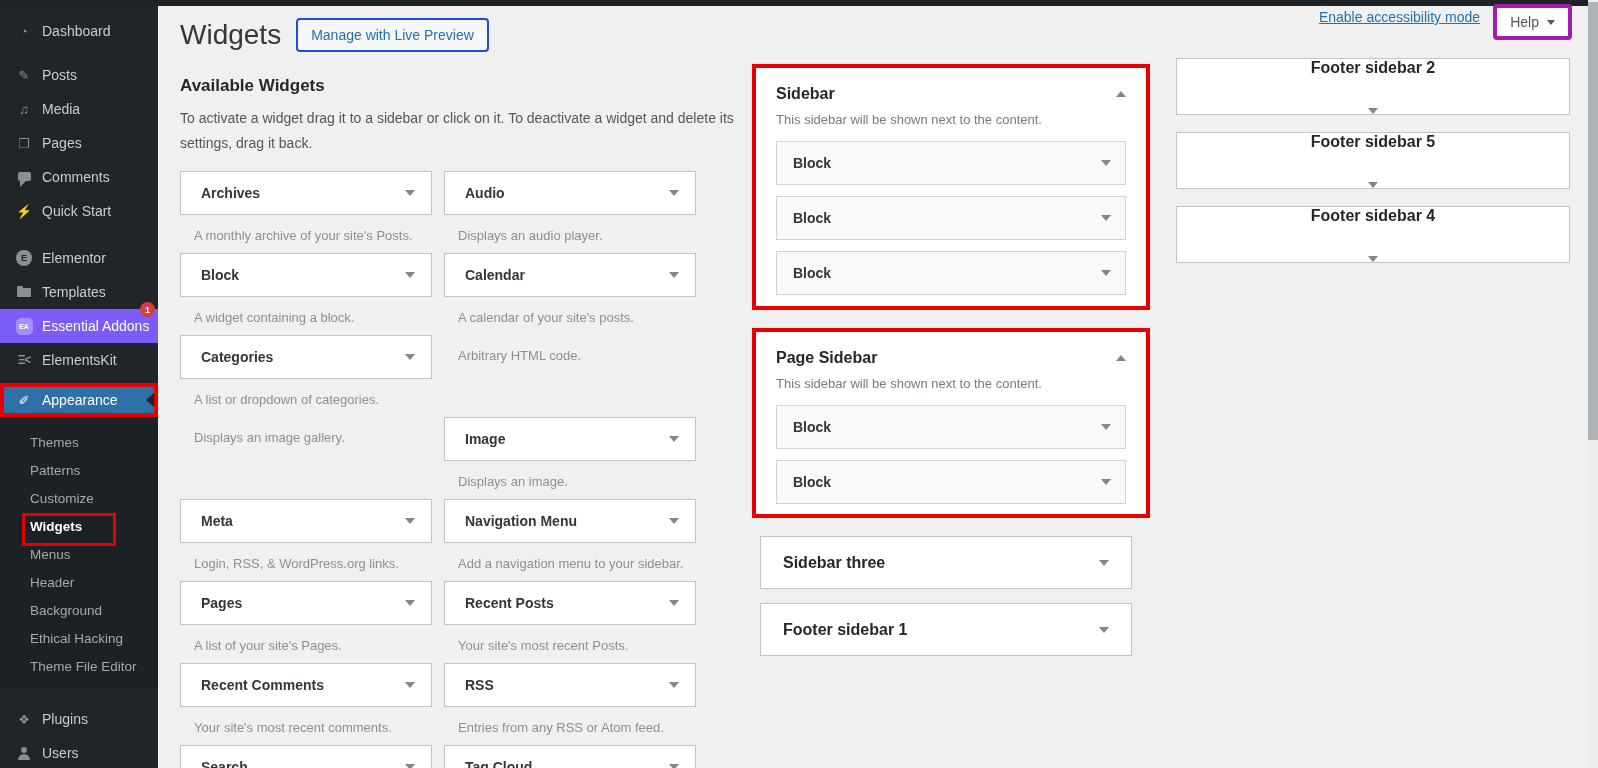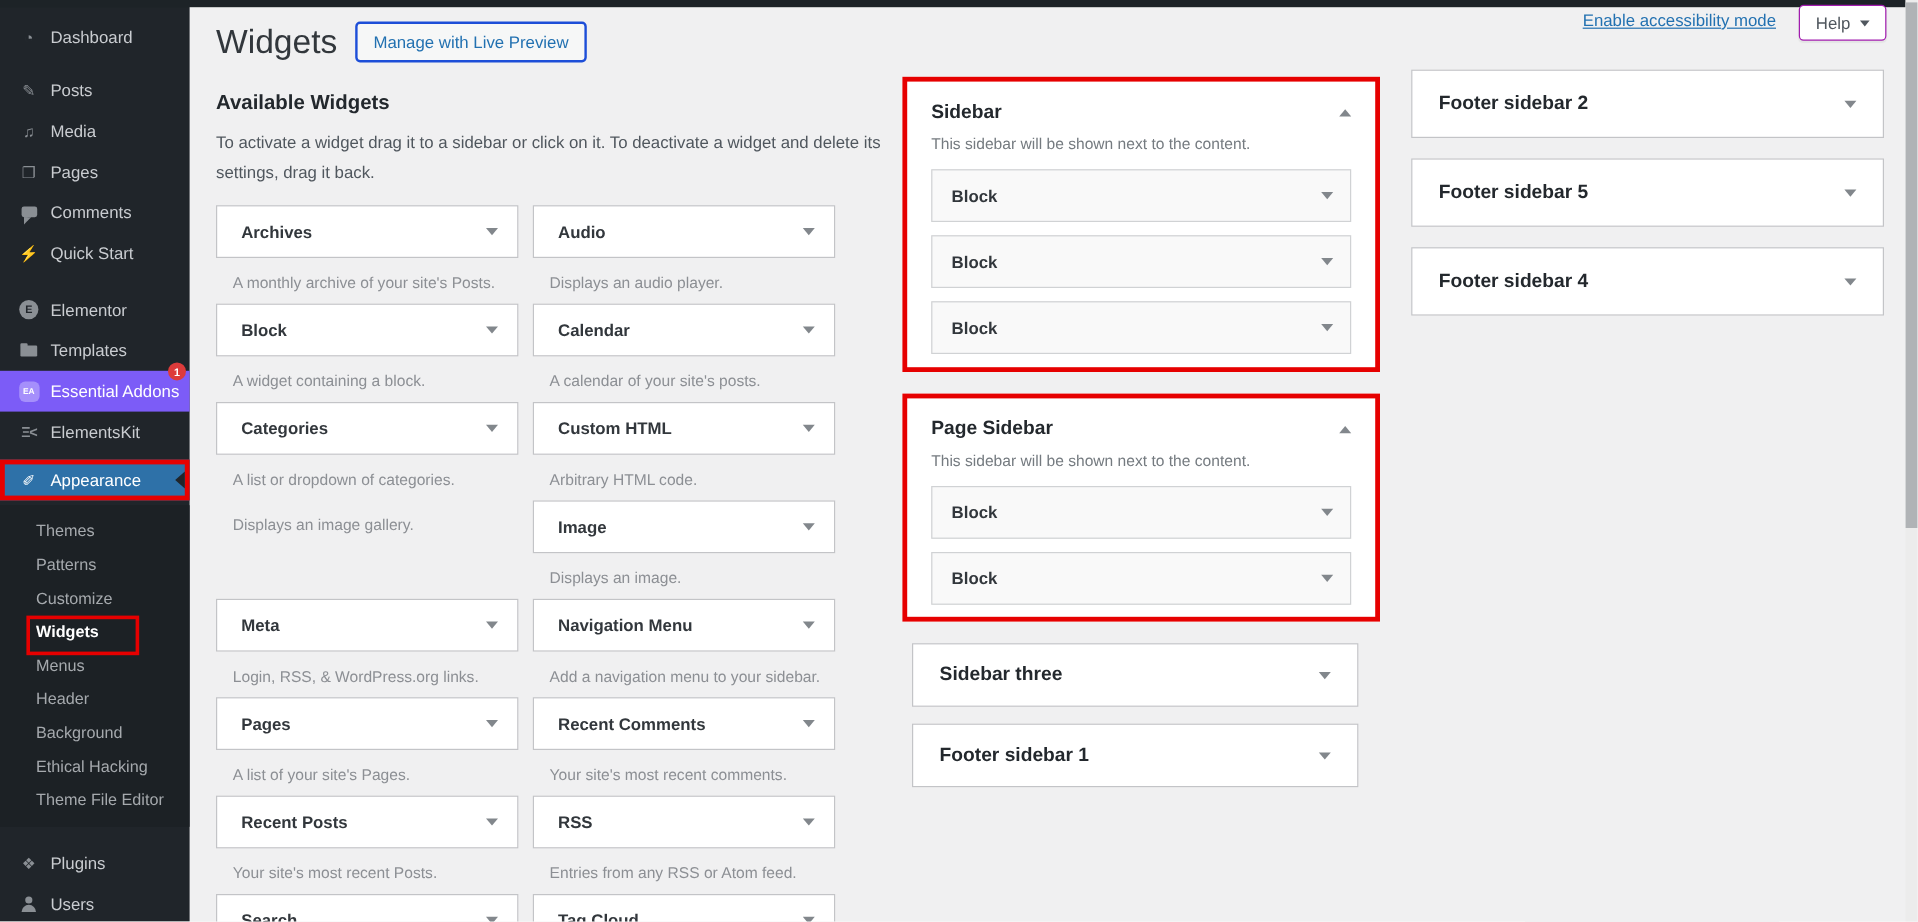--- a/index.html
+++ b/index.html
@@ -33,21 +33,21 @@
   .ptr{position:absolute;right:0;top:50%;margin-top:-7px;width:0;height:0;border-top:7px solid transparent;border-bottom:7px solid transparent;border-right:8px solid #20252a;}
   .submenu{background:#1c2125;padding:7px 16px 9px;margin-top:4px;}
   .smi{height:28px;display:flex;align-items:center;padding-left:14px;font-size:13.5px;color:#a5a9ad;cursor:pointer;position:relative;}
   .smi.active{color:#fff;font-weight:bold;}
   .smi.active .ring{position:absolute;left:6px;top:1px;width:88px;height:27px;border:3px solid #e60000;}
   
   .page-head{position:absolute;left:180px;top:18px;display:flex;align-items:center;gap:15px;z-index:5;}
   .page-title{font-size:28px;font-weight:400;color:#32373c;margin:0;}
   .manage-btn{border:2px solid #1d4ed8;color:#2271b1;background:#f6f7f7;font-size:14px;padding:7px 13px;border-radius:4px;cursor:pointer;font-family:inherit;}
   .access-link{position:absolute;top:9px;right:118px;font-size:14px;color:#2271b1;text-decoration:underline;cursor:pointer;z-index:35;}
-  .help-btn{position:absolute;top:4px;right:26px;height:28px;padding:0 13px;background:#fff;border:1px solid #a21caf;border-radius:4px;display:flex;align-items:center;gap:8px;font-size:14px;color:#50575e;cursor:pointer;z-index:35;box-shadow:0 1px 1px rgba(0,0,0,.05);}
+  .help-btn{position:absolute;top:4px;right:26px;height:28px;padding:0 13px;background:#fff;border:4px solid #a21caf;border-radius:4px;display:flex;align-items:center;gap:8px;font-size:14px;color:#50575e;cursor:pointer;z-index:35;box-shadow:0 1px 1px rgba(0,0,0,.05);}
   
   .avail{position:absolute;left:180px;top:76px;width:575px;}
   .avail h2{font-size:17px;font-weight:bold;color:#23282d;margin:0 0 10px;}
   .intro{font-size:14px;color:#50575e;line-height:25px;margin:0 0 15px;width:575px;}
   .wgrid{display:grid;grid-template-columns:252px 252px;column-gap:12px;}
   .wcell{height:82px;}
   .wcard{height:44px;box-sizing:border-box;background:#fff;border:1px solid #c3c4c7;display:flex;align-items:center;justify-content:space-between;padding:0 16px 0 20px;cursor:grab;}
   .wname{font-size:14px;font-weight:bold;color:#32373c;}
   .wdesc{margin:13px 0 0 14px;font-size:13px;color:#8c8f94;}
   
@@ -55,21 +55,21 @@
   .rightcol{position:absolute;left:1176px;top:58px;width:394px;}
   .annotated{border:4px solid #e60000;background:#fff;box-sizing:border-box;width:398px;padding:14px 20px 0;margin-bottom:18px;}
   .h246{height:246px;} .h190{height:190px;}
   .prow{display:flex;justify-content:space-between;align-items:center;height:24px;}
   .ptitle{font-size:16px;font-weight:bold;color:#23282d;}
   .pdesc{font-size:13px;color:#757b80;margin:6px 0 14px;}
   .block{height:44px;box-sizing:border-box;background:#f9f9f9;border:1px solid #d0d2d4;display:flex;align-items:center;justify-content:space-between;padding:0 14px 0 16px;margin-bottom:11px;cursor:pointer;}
   .block .bname{font-size:14px;font-weight:bold;color:#32373c;}
   .cpanel{height:53px;box-sizing:border-box;background:#fff;border:1px solid #c3c4c7;display:flex;align-items:center;justify-content:space-between;padding:0 22px;cursor:pointer;}
   .cpanel.mid{width:372px;margin-left:8px;margin-bottom:14px;}
-  .cpanel.right{width:394px;height:57px;margin-bottom:17px;}
+  .cpanel.right{width:394px;height:57px;margin-bottom:17px;flex-direction:column;}
   
   .chev{width:0;height:0;display:inline-block;flex:none;}
   .chev.down{border-left:5px solid transparent;border-right:5px solid transparent;border-top:6px solid #82878c;}
   .chev.up{border-left:5px solid transparent;border-right:5px solid transparent;border-bottom:6px solid #82878c;}
   .chev.sm{border-left:4px solid transparent;border-right:4px solid transparent;border-top:5px solid #50575e;}
 </style>
 </head>
 <body>
 
 <div class="stage">
@@ -218,24 +218,20 @@
           <div class="wdesc">A calendar of your site's posts.</div>
         </div>
       <div class="wcell">
           <div class="wcard">
             <span class="wname">Categories</span>
             <span class="chev down"></span>
           </div>
           <div class="wdesc">A list or dropdown of categories.</div>
         </div>
       <div class="wcell">
-          <div class="wcard">
-            <span class="wname">Custom HTML</span>
-            <span class="chev down"></span>
-          </div>
           <div class="wdesc">Arbitrary HTML code.</div>
         </div>
       <div class="wcell">
           <div class="wdesc">Displays an image gallery.</div>
         </div>
       <div class="wcell">
           <div class="wcard">
             <span class="wname">Image</span>
             <span class="chev down"></span>
           </div>
@@ -257,31 +253,31 @@
         </div>
       <div class="wcell">
           <div class="wcard">
             <span class="wname">Pages</span>
             <span class="chev down"></span>
           </div>
           <div class="wdesc">A list of your site's Pages.</div>
         </div>
       <div class="wcell">
           <div class="wcard">
+            <span class="wname">Recent Posts</span>
+            <span class="chev down"></span>
+          </div>
+          <div class="wdesc">Your site's most recent Posts.</div>
+        </div>
+      <div class="wcell">
+          <div class="wcard">
             <span class="wname">Recent Comments</span>
             <span class="chev down"></span>
           </div>
           <div class="wdesc">Your site's most recent comments.</div>
-        </div>
-      <div class="wcell">
-          <div class="wcard">
-            <span class="wname">Recent Posts</span>
-            <span class="chev down"></span>
-          </div>
-          <div class="wdesc">Your site's most recent Posts.</div>
         </div>
       <div class="wcell">
           <div class="wcard">
             <span class="wname">RSS</span>
             <span class="chev down"></span>
           </div>
           <div class="wdesc">Entries from any RSS or Atom feed.</div>
         </div>
       <div class="wcell">
           <div class="wcard">

